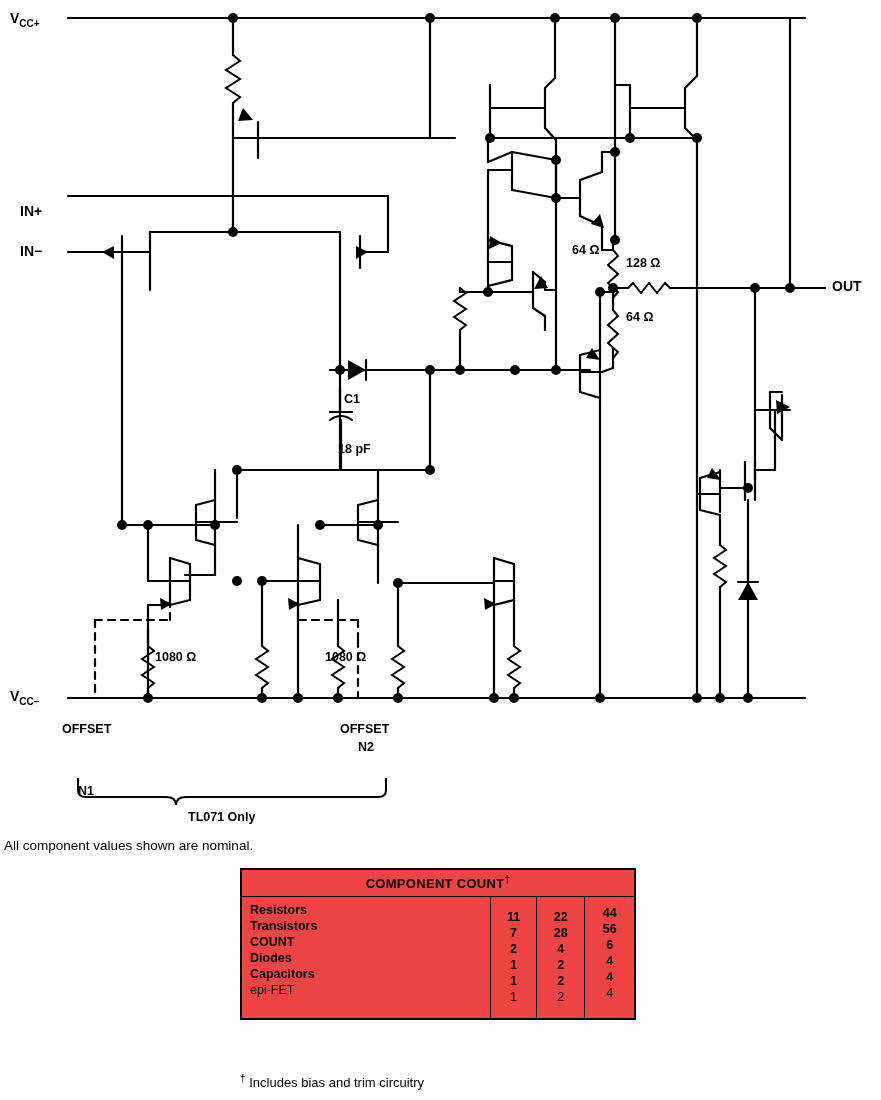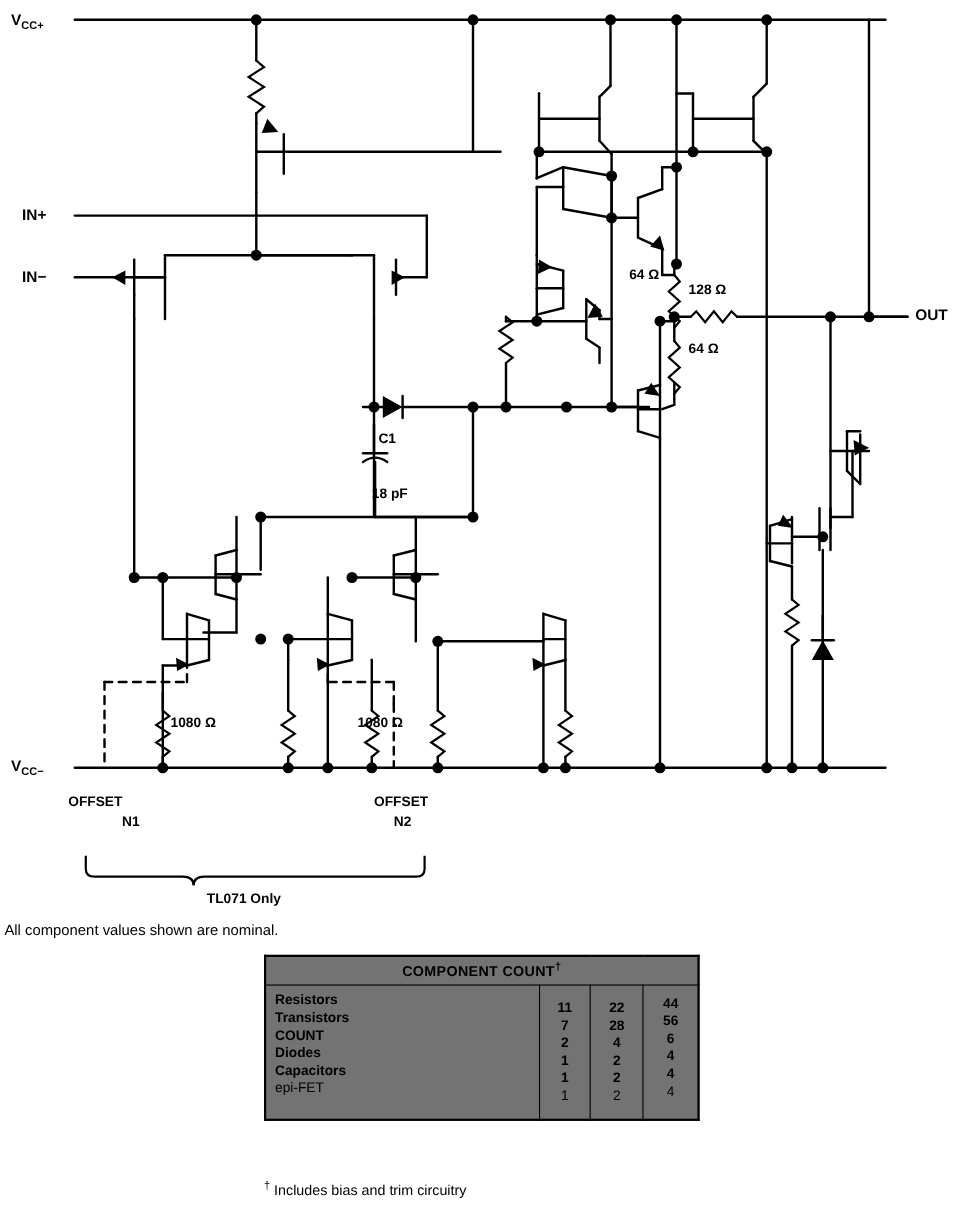--- a/index.html
+++ b/index.html
@@ -3,21 +3,21 @@
 <meta charset="utf-8">
 <style>
   html,body{margin:0;padding:0;background:#ffffff;}
   body{width:881px;height:1100px;position:relative;font-family:"Liberation Sans",sans-serif;color:#000;}
   #sheet{position:relative;width:881px;height:1100px;overflow:hidden;}
   .lbl{position:absolute;font-weight:bold;font-size:14px;white-space:nowrap;}
   .lbl.small{font-weight:bold;font-size:12.5px;}
   .note{position:absolute;font-size:13.5px;font-weight:normal;white-space:nowrap;}
   svg{position:absolute;left:0;top:0;}
   
-  #cc-table{position:absolute;left:240px;top:868px;width:396px;border:2px solid #000;border-collapse:collapse;background:#737373;}
+  #cc-table{position:absolute;left:240px;top:868px;width:396px;border:2px solid #000;border-collapse:collapse;background:#ef4444;}
   #cc-table td,#cc-table th{border:1px solid #000;font-size:12.5px;padding:0;}
   #cc-table .title{text-align:center;font-weight:bold;font-size:13px;padding:4px 0 5px 0;letter-spacing:.3px;}
   #cc-table .hdr{text-align:center;font-weight:bold;font-size:12.5px;padding:6px 2px;line-height:1.15;}
   #cc-table .rowname{padding:1px 0 1px 8px;font-weight:bold;font-size:12.5px;text-align:left;}
   #cc-table .val{text-align:center;font-weight:bold;font-size:12.5px;padding:1px 0;}
   #cc-table .light{font-weight:normal;}
   .tbl-wrap-note{position:absolute;left:240px;top:1073px;font-size:13px;}
   sup{font-size:10px;}
 </style>
 </head>
@@ -341,34 +341,34 @@
       <circle cx="600" cy="292" r="5"></circle>
     </g>
 
     <g stroke="#000" stroke-width="2" fill="none">
       <path d="M78 778 L78 790 Q78 797 86 797 L166 797 Q176 797 176 805 Q176 797 186 797 L378 797 Q386 797 386 790 L386 778"></path>
     </g>
   </svg>
 
   <div class="lbl" style="left:10px;top:10px;"><span>V</span><sub style="font-size:10px;">CC+</sub></div>
   <div class="lbl" style="left:10px;top:688px;"><span>V</span><sub style="font-size:10px;">CC−</sub></div>
-  <div class="lbl" style="left:20px;top:187px;">IN+</div>
+  <div class="lbl" style="left:20px;top:203px;">IN+</div>
   <div class="lbl" style="left:20px;top:243px;">IN−</div>
   <div class="lbl" style="left:832px;top:278px;">OUT</div>
 
   <div class="lbl small" style="left:572px;top:243px;">64 Ω</div>
   <div class="lbl small" style="left:626px;top:256px;">128 Ω</div>
   <div class="lbl small" style="left:626px;top:310px;">64 Ω</div>
   <div class="lbl small" style="left:155px;top:650px;">1080 Ω</div>
   <div class="lbl small" style="left:325px;top:650px;">1080 Ω</div>
   <div class="lbl small" style="left:344px;top:392px;">C1</div>
   <div class="lbl small" style="left:338px;top:442px;">18 pF</div>
 
   <div class="lbl small" style="left:62px;top:722px;">OFFSET</div>
-  <div class="lbl small" style="left:78px;top:740px;padding-left:33px;">N1</div>
+  <div class="lbl small" style="left:78px;top:784px;">N1</div>
   <div class="lbl small" style="left:340px;top:722px;">OFFSET</div>
   <div class="lbl small" style="left:358px;top:740px;">N2</div>
 
   <div class="lbl small" style="left:188px;top:810px;">TL071 Only</div>
 
   <div class="note" style="left:4px;top:838px;">All component values shown are nominal.</div>
 
   <table id="cc-table">
     <tbody>
         <tr>

